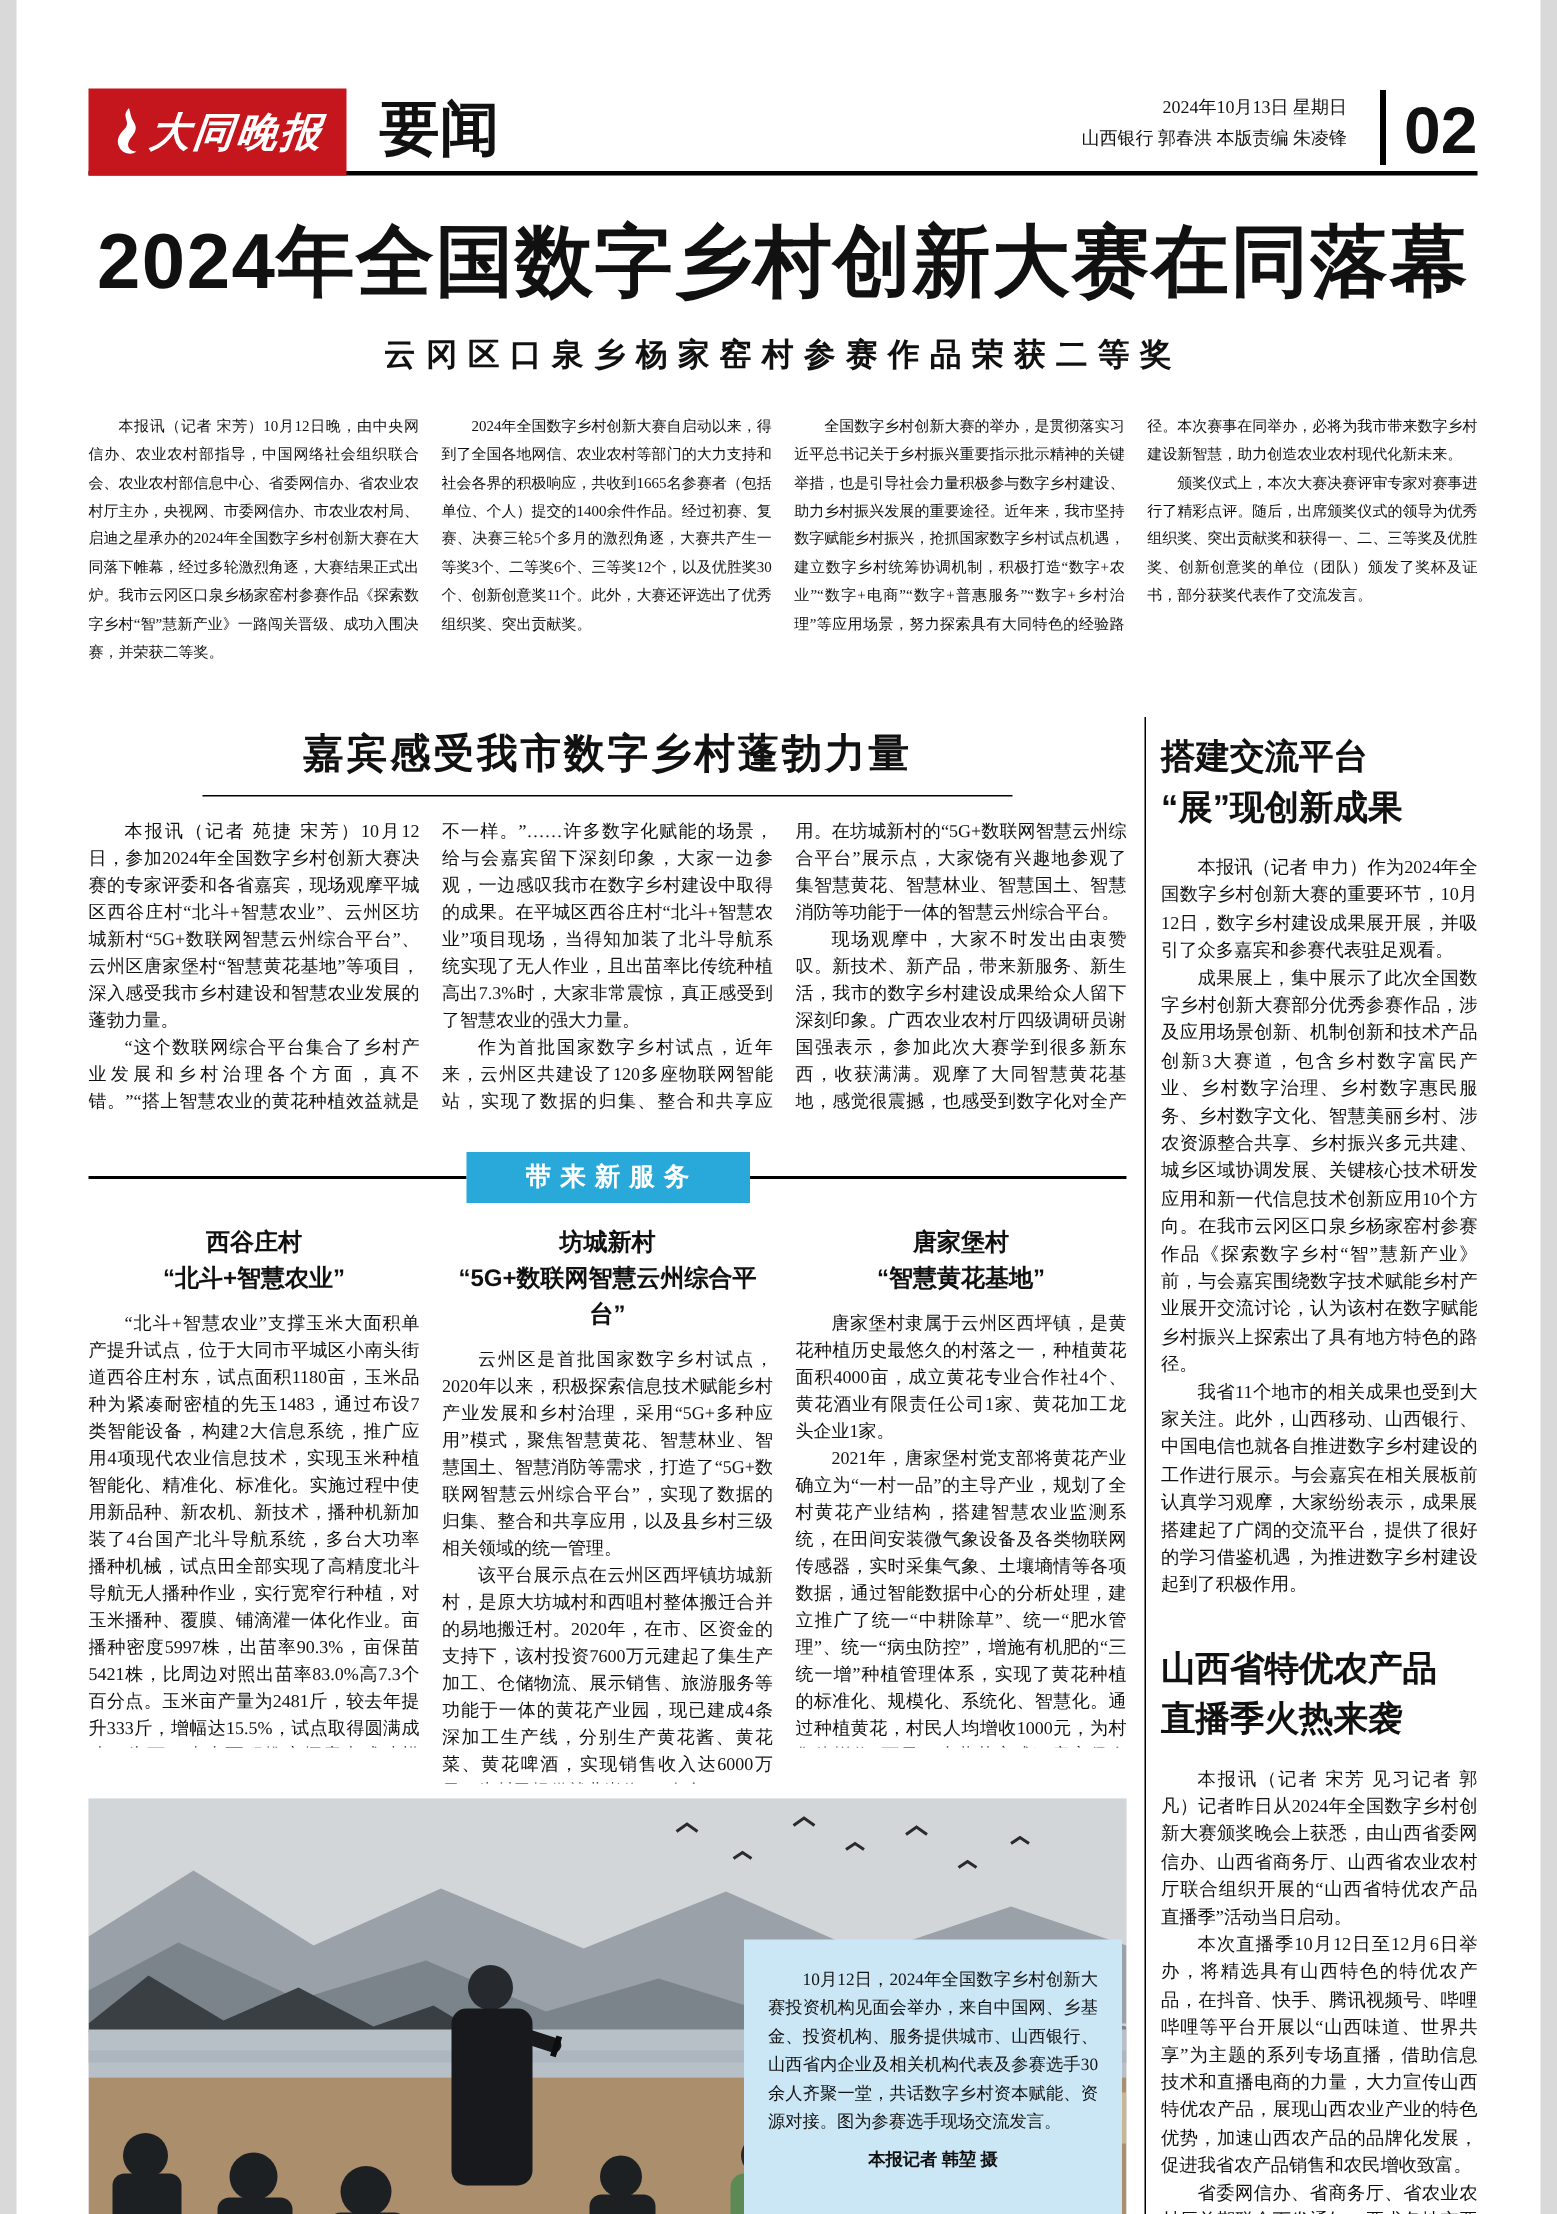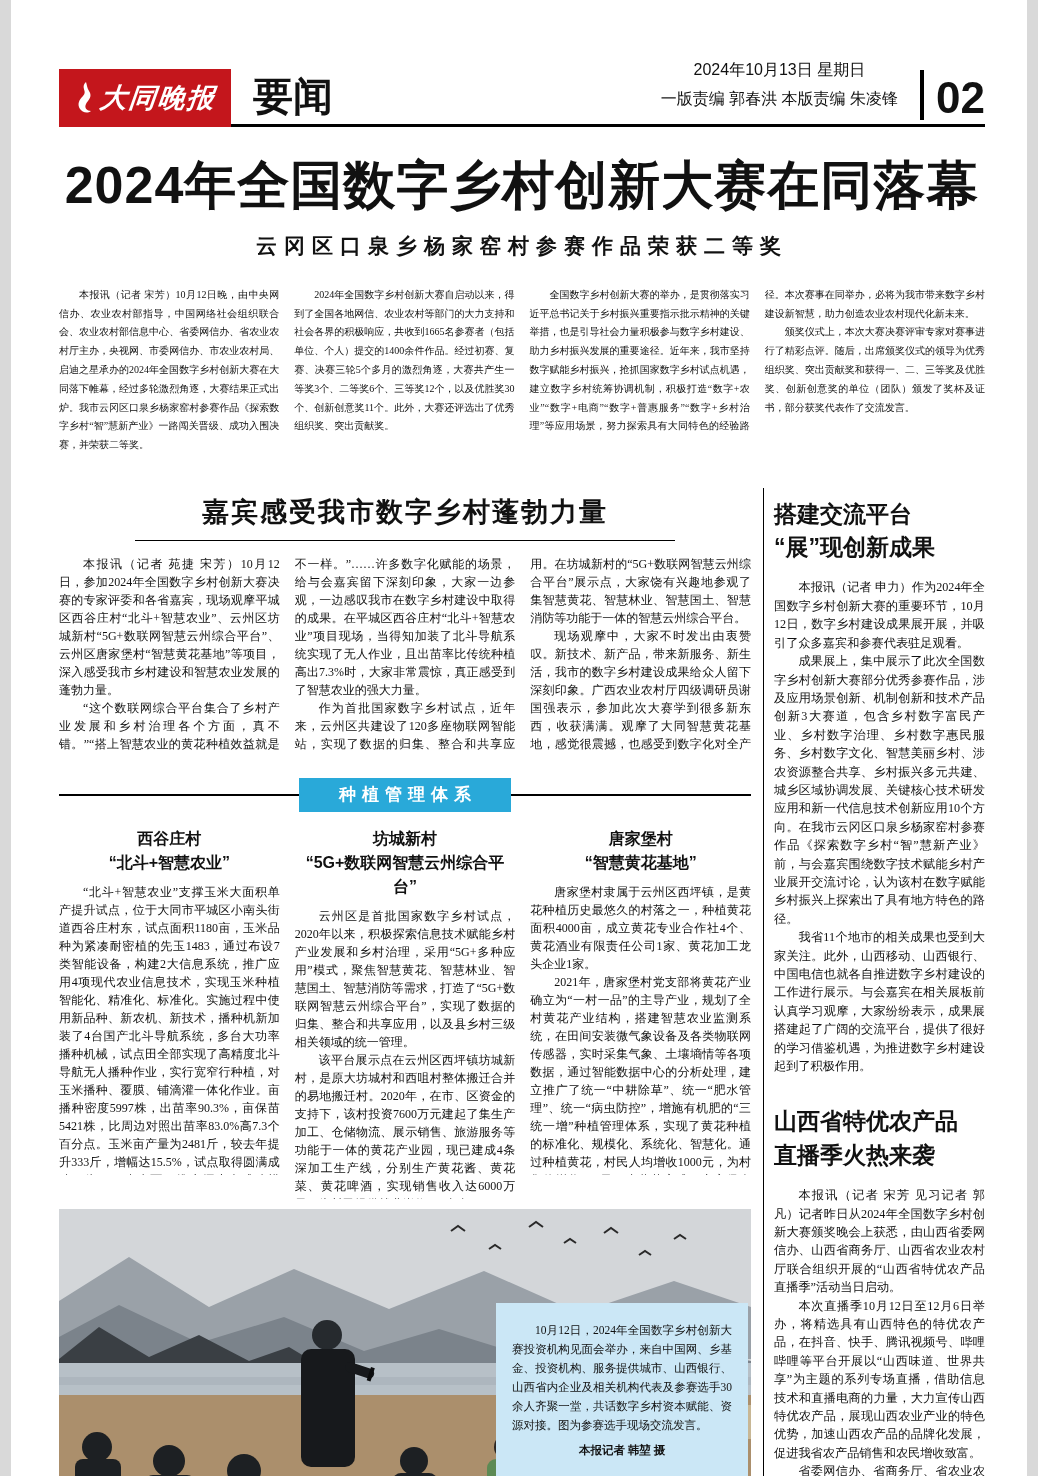--- a/index.html
+++ b/index.html
@@ -47,25 +47,25 @@
   .section-name{
     font-family:"Liberation Sans","DejaVu Sans",sans-serif;
     font-weight:900;
     font-size:40px;
     margin-left:22px;
     line-height:1;
     padding-bottom:8px;
   }
   .mast-spacer{flex:1;}
   .date-block{
-    font-family:Liberation Sans, sans-serif;
-    font-size:16px;
+    font-family:Liberation Serif, serif;
+    font-size:12px;
     line-height:1.8;
     padding-bottom:10px;
-    text-align:center;
+    text-align:right;
   }
   .page-bar{
     width:4px;height:50px;background:#000;
     margin:0 12px 4px 22px;
   }
   .page-number{
     font-family:"Liberation Sans",sans-serif;
     font-weight:900;
     font-size:44px;
     line-height:1;
@@ -215,21 +215,21 @@
     <div class="logo-box">
       <svg width="20" height="34" viewBox="0 0 20 34">
         <path d="M12 1 C6 7 14 10 9 15 C5 19 3 23 6 28 C8 31 13 33 17 30 C13 30 10 27 12 23 C14 19 19 16 15 10 C13 7 13 4 12 1 Z" fill="#ffffff"></path>
       </svg>
       <span class="logo-text">大同晚报</span>
     </div>
     <div class="section-name">要闻</div>
     <div class="mast-spacer"></div>
     <div class="date-block">
       <div>2024年10月13日 星期日</div>
-      <div>一版责编 郭春洪 本版责编 朱凌锋</div>
+      <div>山西银行 郭春洪 本版责编 朱凌锋</div>
     </div>
     <div class="page-bar"></div>
     <div class="page-number">02</div>
   </div>
 
   <h1 class="headline">2024年全国数字乡村创新大赛在同落幕</h1>
   <div class="subhead">云冈区口泉乡杨家窑村参赛作品荣获二等奖</div>
 
   <div class="cols4 body-text">
     <p>本报讯（记者 宋芳）10月12日晚，由中央网信办、农业农村部指导，中国网络社会组织联合会、农业农村部信息中心、省委网信办、省农业农村厅主办，央视网、市委网信办、市农业农村局、启迪之星承办的2024年全国数字乡村创新大赛在大同落下帷幕，经过多轮激烈角逐，大赛结果正式出炉。我市云冈区口泉乡杨家窑村参赛作品《探索数字乡村“智”慧新产业》一路闯关晋级、成功入围决赛，并荣获二等奖。</p>
@@ -247,21 +247,21 @@
 
       <div class="cols3 body-text">
         <p>本报讯（记者 苑捷 宋芳）10月12日，参加2024年全国数字乡村创新大赛决赛的专家评委和各省嘉宾，现场观摩平城区西谷庄村“北斗+智慧农业”、云州区坊城新村“5G+数联网智慧云州综合平台”、云州区唐家堡村“智慧黄花基地”等项目，深入感受我市乡村建设和智慧农业发展的蓬勃力量。</p>
         <p>“这个数联网综合平台集合了乡村产业发展和乡村治理各个方面，真不错。”“搭上智慧农业的黄花种植效益就是不一样。”……许多数字化赋能的场景，给与会嘉宾留下深刻印象，大家一边参观，一边感叹我市在数字乡村建设中取得的成果。在平城区西谷庄村“北斗+智慧农业”项目现场，当得知加装了北斗导航系统实现了无人作业，且出苗率比传统种植高出7.3%时，大家非常震惊，真正感受到了智慧农业的强大力量。</p>
         <p>作为首批国家数字乡村试点，近年来，云州区共建设了120多座物联网智能站，实现了数据的归集、整合和共享应用。在坊城新村的“5G+数联网智慧云州综合平台”展示点，大家饶有兴趣地参观了集智慧黄花、智慧林业、智慧国土、智慧消防等功能于一体的智慧云州综合平台。</p>
         <p>现场观摩中，大家不时发出由衷赞叹。新技术、新产品，带来新服务、新生活，我市的数字乡村建设成果给众人留下深刻印象。广西农业农村厅四级调研员谢国强表示，参加此次大赛学到很多新东西，收获满满。观摩了大同智慧黄花基地，感觉很震撼，也感受到数字化对全产业链发展的强大推动，这些好的经验和做法对广西特色产业发展具有很好的启发作用。</p>
       </div>
 
       <div class="banner-row">
         <div class="banner-line"></div>
-        <div class="banner">种植管理体系</div>
+        <div class="banner">带来新服务</div>
         <div class="banner-line"></div>
       </div>
 
       <div class="spotlights">
         <div>
           <div class="spot-head">
             <div>西谷庄村</div>
             <div>“北斗+智慧农业”</div>
           </div>
           <div class="spot-body body-text">

